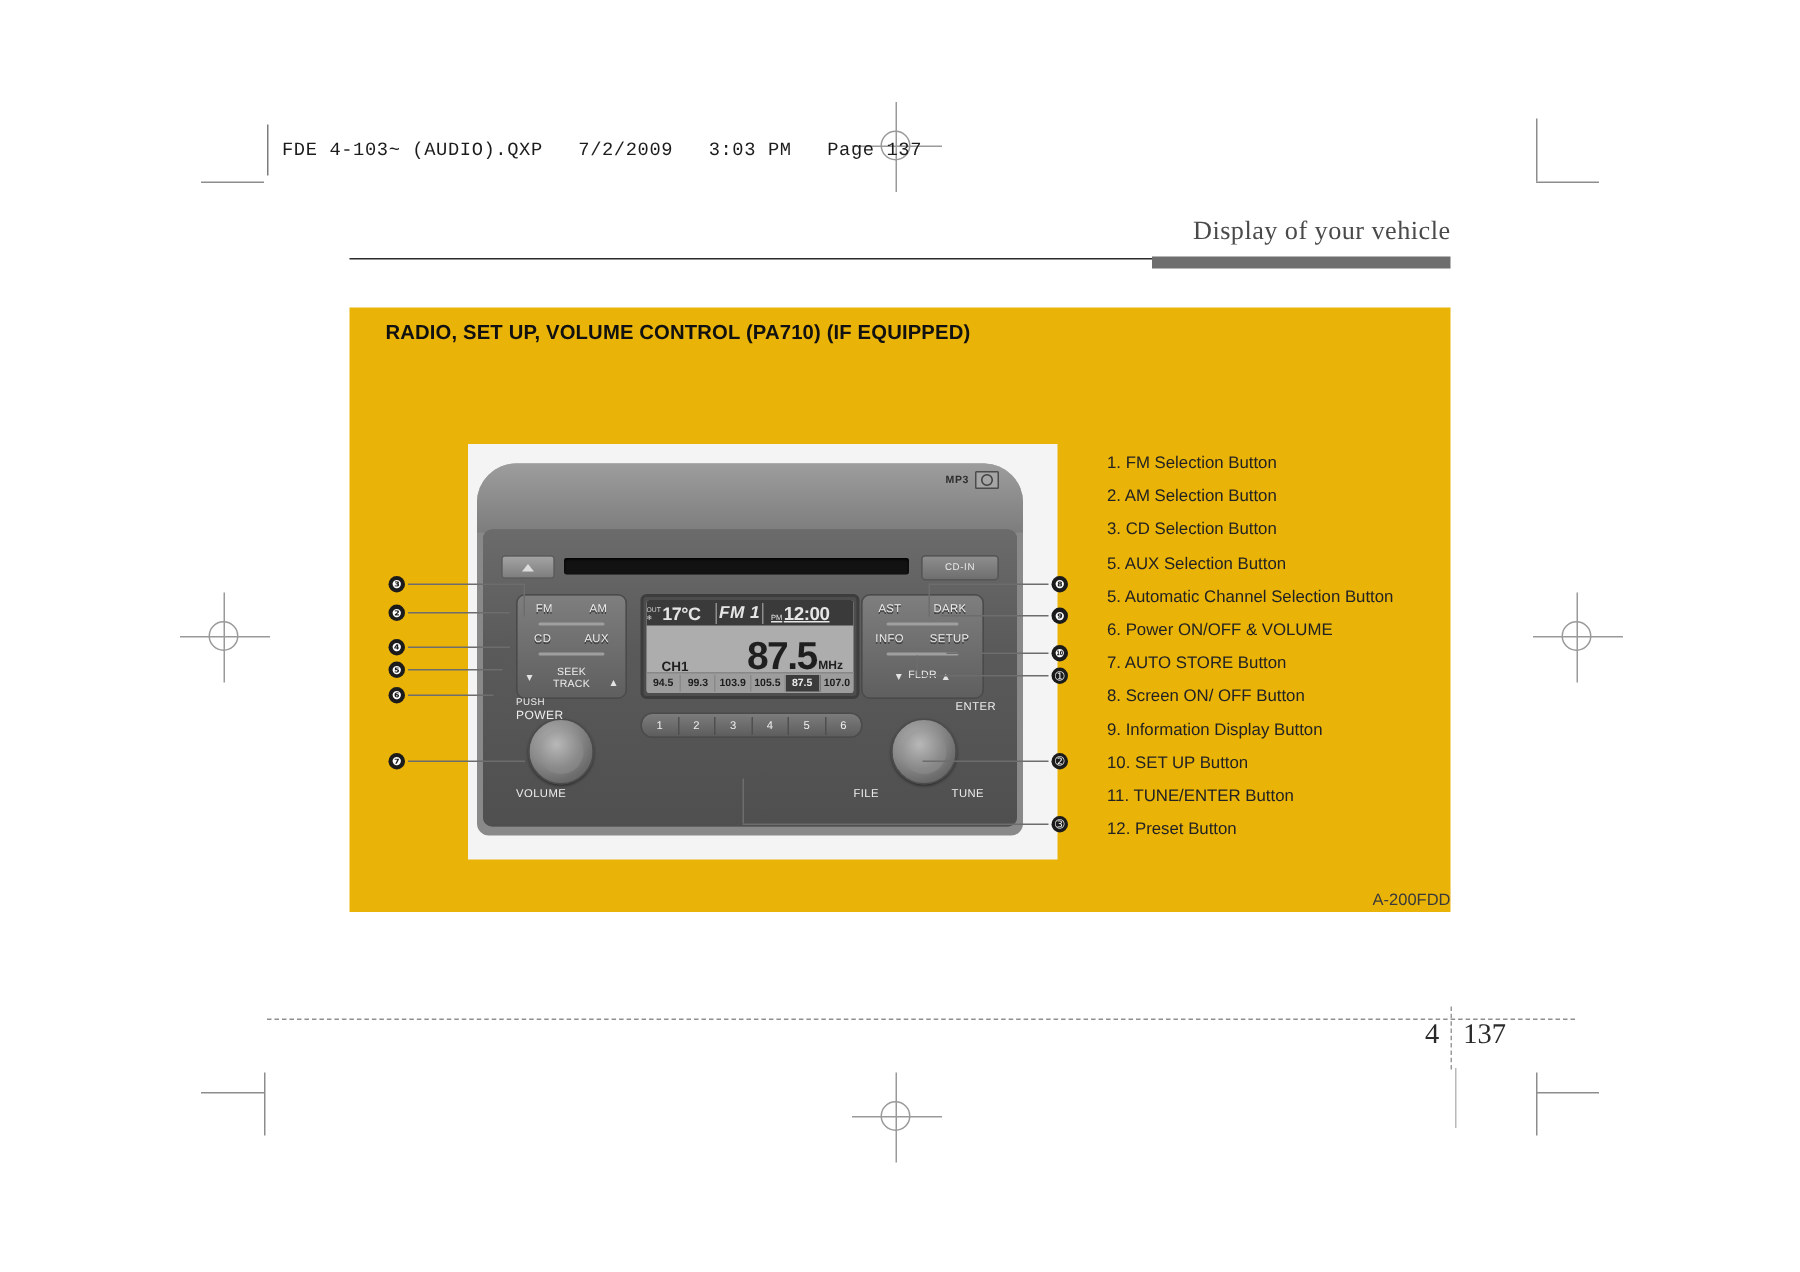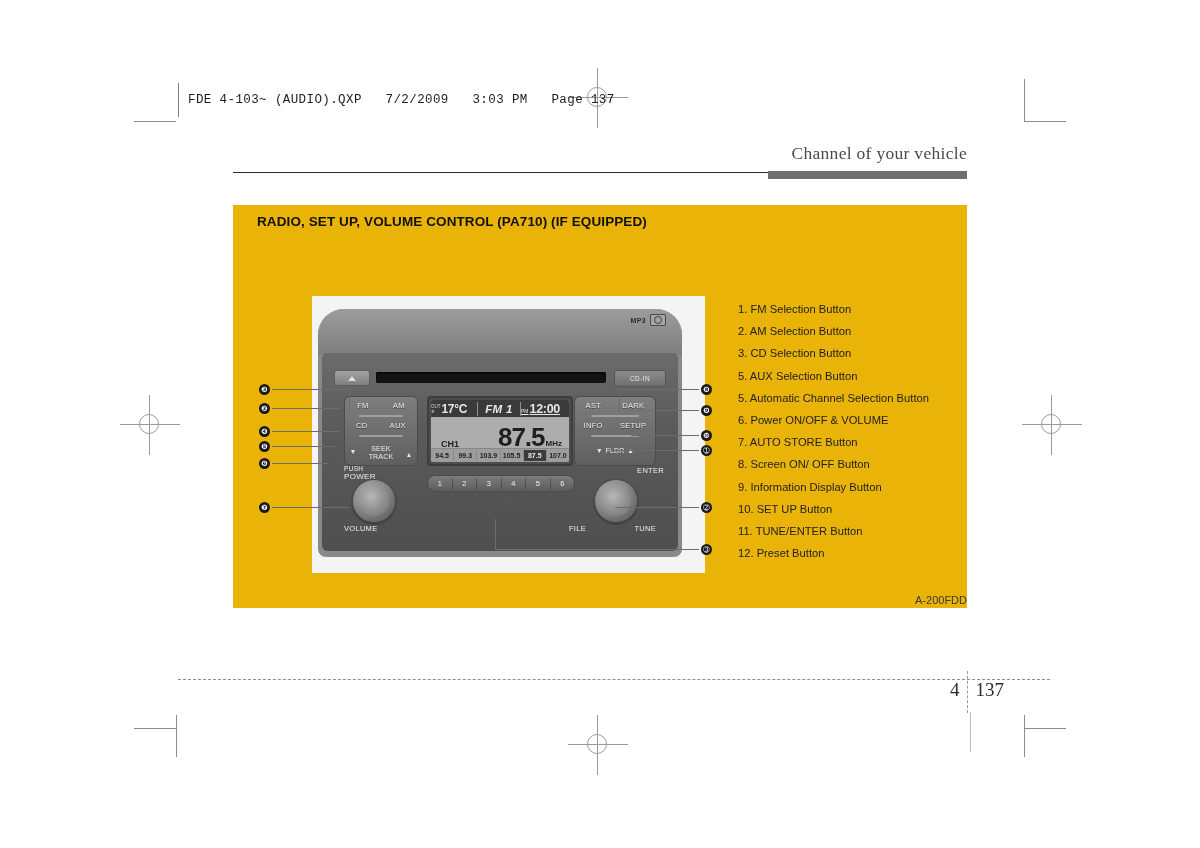--- a/index.html
+++ b/index.html
@@ -294,21 +294,21 @@
   .temp-val { font-size: 12px; font-weight: bold; letter-spacing: -0.3px;}
   .lcd-sep { width: 1px; height: 14px; background: #8e8e8e; }
   .lcd-band {
     flex: 1; text-align: center;
     font-size: 11.5px; font-weight: bold;
     letter-spacing: 0.3px;
     font-style: italic;
   }
   .lcd-clock {
     display: flex; align-items: baseline; gap: 1px;
-    padding-right: 4px; min-width: 44px;  text-decoration: underline;
+    padding-right: 16px; min-width: 44px; justify-content: flex-end; text-decoration: underline;
   }
   .clock-ampm { font-size: 5px; }
   .clock-val { font-size: 12.5px; font-weight: bold; letter-spacing: -0.3px;}
 
   .lcd-main {
     position: absolute;
     left: 0; top: 17px;
     width: 100%; height: 36px;
     color: #1f1f1f;
   }
@@ -478,21 +478,21 @@
 <div class="corner-tick" style="left:134px; top:728px; width:42px; height:1px;"></div>
 <div class="corner-tick" style="left:1024px; top:715px; width:1px; height:42px;"></div>
 <div class="corner-tick" style="left:1024px; top:728px; width:42px; height:1px;"></div>
 <div class="corner-tick" style="left:970px; top:712px; width:1px; height:40px; background:#b9b9b9;"></div>
 
 <div class="qxp-bar">
   <div class="vrule"></div>
   <div class="qxp-text">FDE 4-103~ (AUDIO).QXP   7/2/2009   3:03 PM   Page 137</div>
 </div>
 
-<div class="running-head">Channel of your vehicle</div>
+<div class="running-head">Display of your vehicle</div>
 <div class="head-rule">
   <div class="hr-left"></div>
   <div class="hr-right"></div>
 </div>
 
 <div class="panel">
 
   <div class="panel-title">RADIO, SET UP, VOLUME CONTROL (PA710) (IF EQUIPPED)</div>
 
   <div class="legend">

